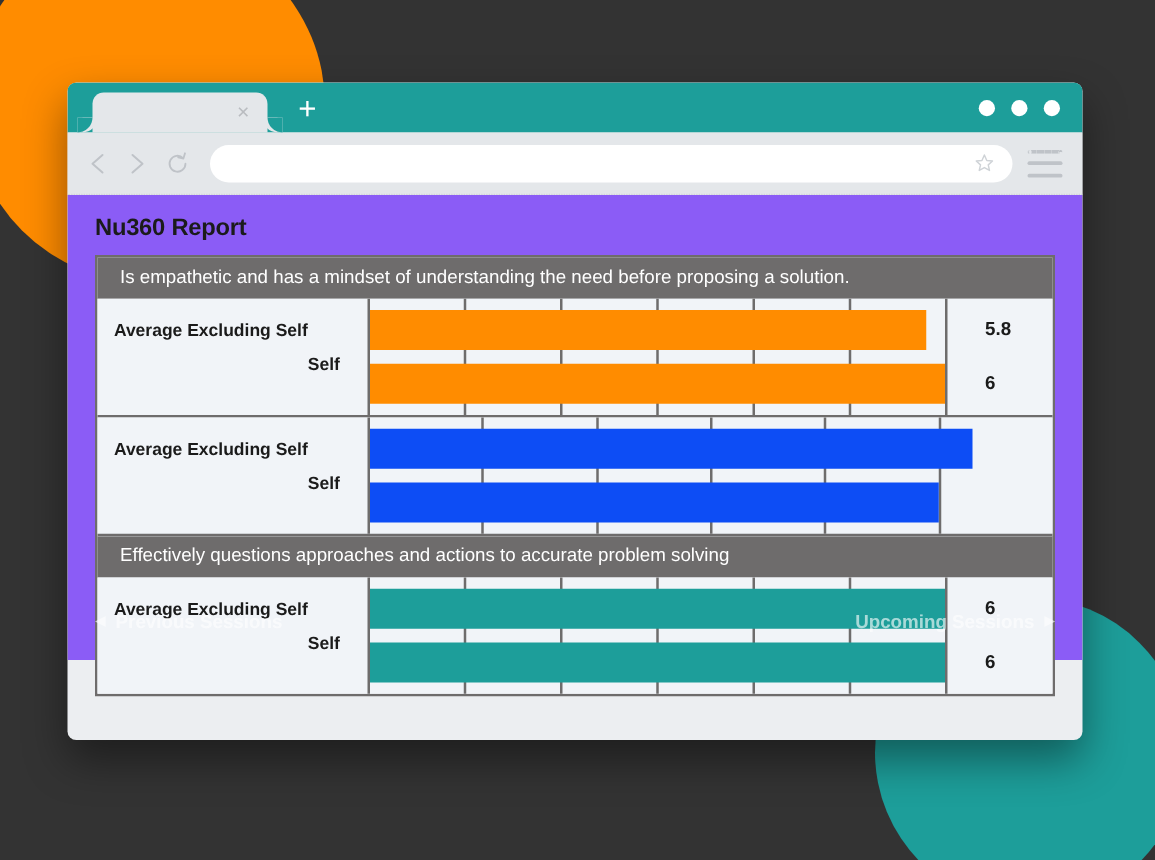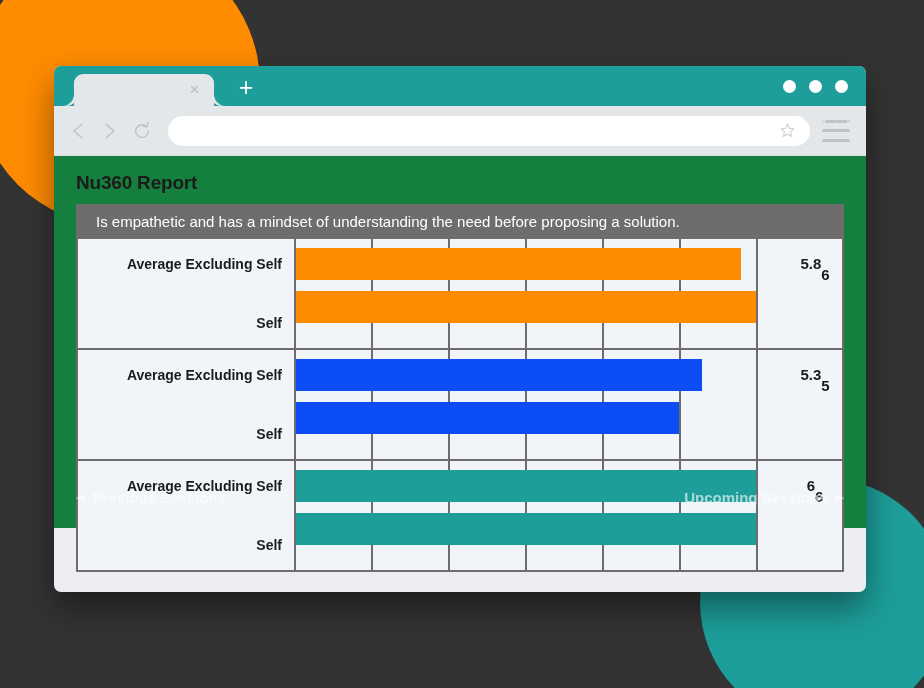--- a/index.html
+++ b/index.html
@@ -179,21 +179,21 @@
   .hamburger i.dotted {
     height: 3px;
     background: none;
     border-top: 3px dotted #bfc3c8;
   }
 
   
   .page {
     position: relative;
     height: 372px;
-    background: #15803d;
+    background: #8b5cf6;
     padding: 16px 22px 0 22px;
   }
   .page-title {
     font-size: 19px;
     font-weight: bold;
     color: #1b1b1b;
     letter-spacing: -0.2px;
     margin-bottom: 10px;
   }
 
@@ -214,21 +214,21 @@
     display: flex;
     border-bottom: 2px solid #6E6C6C;
     background: #f1f4f8;
   }
   .section-body:last-child { border-bottom: none; }
 
   .label-col {
     flex: 0 0 218px;
     border-right: 2px solid #6E6C6C;
     display: flex;
-    flex-direction: column;
+    flex-direction: row;
     justify-content: center;
     padding: 9px 12px 9px 3px;
   }
   .row-label {
     height: 32px;
     display: flex;
     align-items: center;
     justify-content: flex-end;
     font-size: 14px;
     font-weight: bold;
@@ -261,20 +261,21 @@
   .bar-row + .bar-row { margin-top: 11px; }
   .bar {
     height: 100%;
     background: #FF8C00;
   }
 
   .value-col {
     flex: 0 0 86px;
     border-left: 2px solid #6E6C6C;
     display: flex;
+    flex-direction: column;
     justify-content: center;
     padding: 9px 0 9px 30px;
   }
   .value-cell {
     height: 32px;
     display: flex;
     align-items: center;
     font-size: 15px;
     font-weight: bold;
     color: #1b1b1b;
@@ -403,25 +404,22 @@
               <span></span>
               <span></span>
             </div>
             <div class="bar-row">
               <div class="bar" style="width: 88.3333%; background: rgb(13, 77, 245);"></div>
             </div>
             <div class="bar-row">
               <div class="bar" style="width: 83.3333%; background: rgb(13, 77, 245);"></div>
             </div>
           </div>
-          <div class="value-col">
-            <div class="value-cell">5.3</div>
-            <div class="value-cell">5</div>
-          </div>
         </div>
+        <div class="section-header">Effectively questions approaches and actions to accurate problem solving</div>
         <div class="section-body">
           <div class="label-col">
             <div class="row-label">Average Excluding Self</div>
             <div class="row-label">Self</div>
           </div>
           <div class="plot-col">
             <div class="gridlines">
               <span></span>
               <span></span>
               <span></span>

